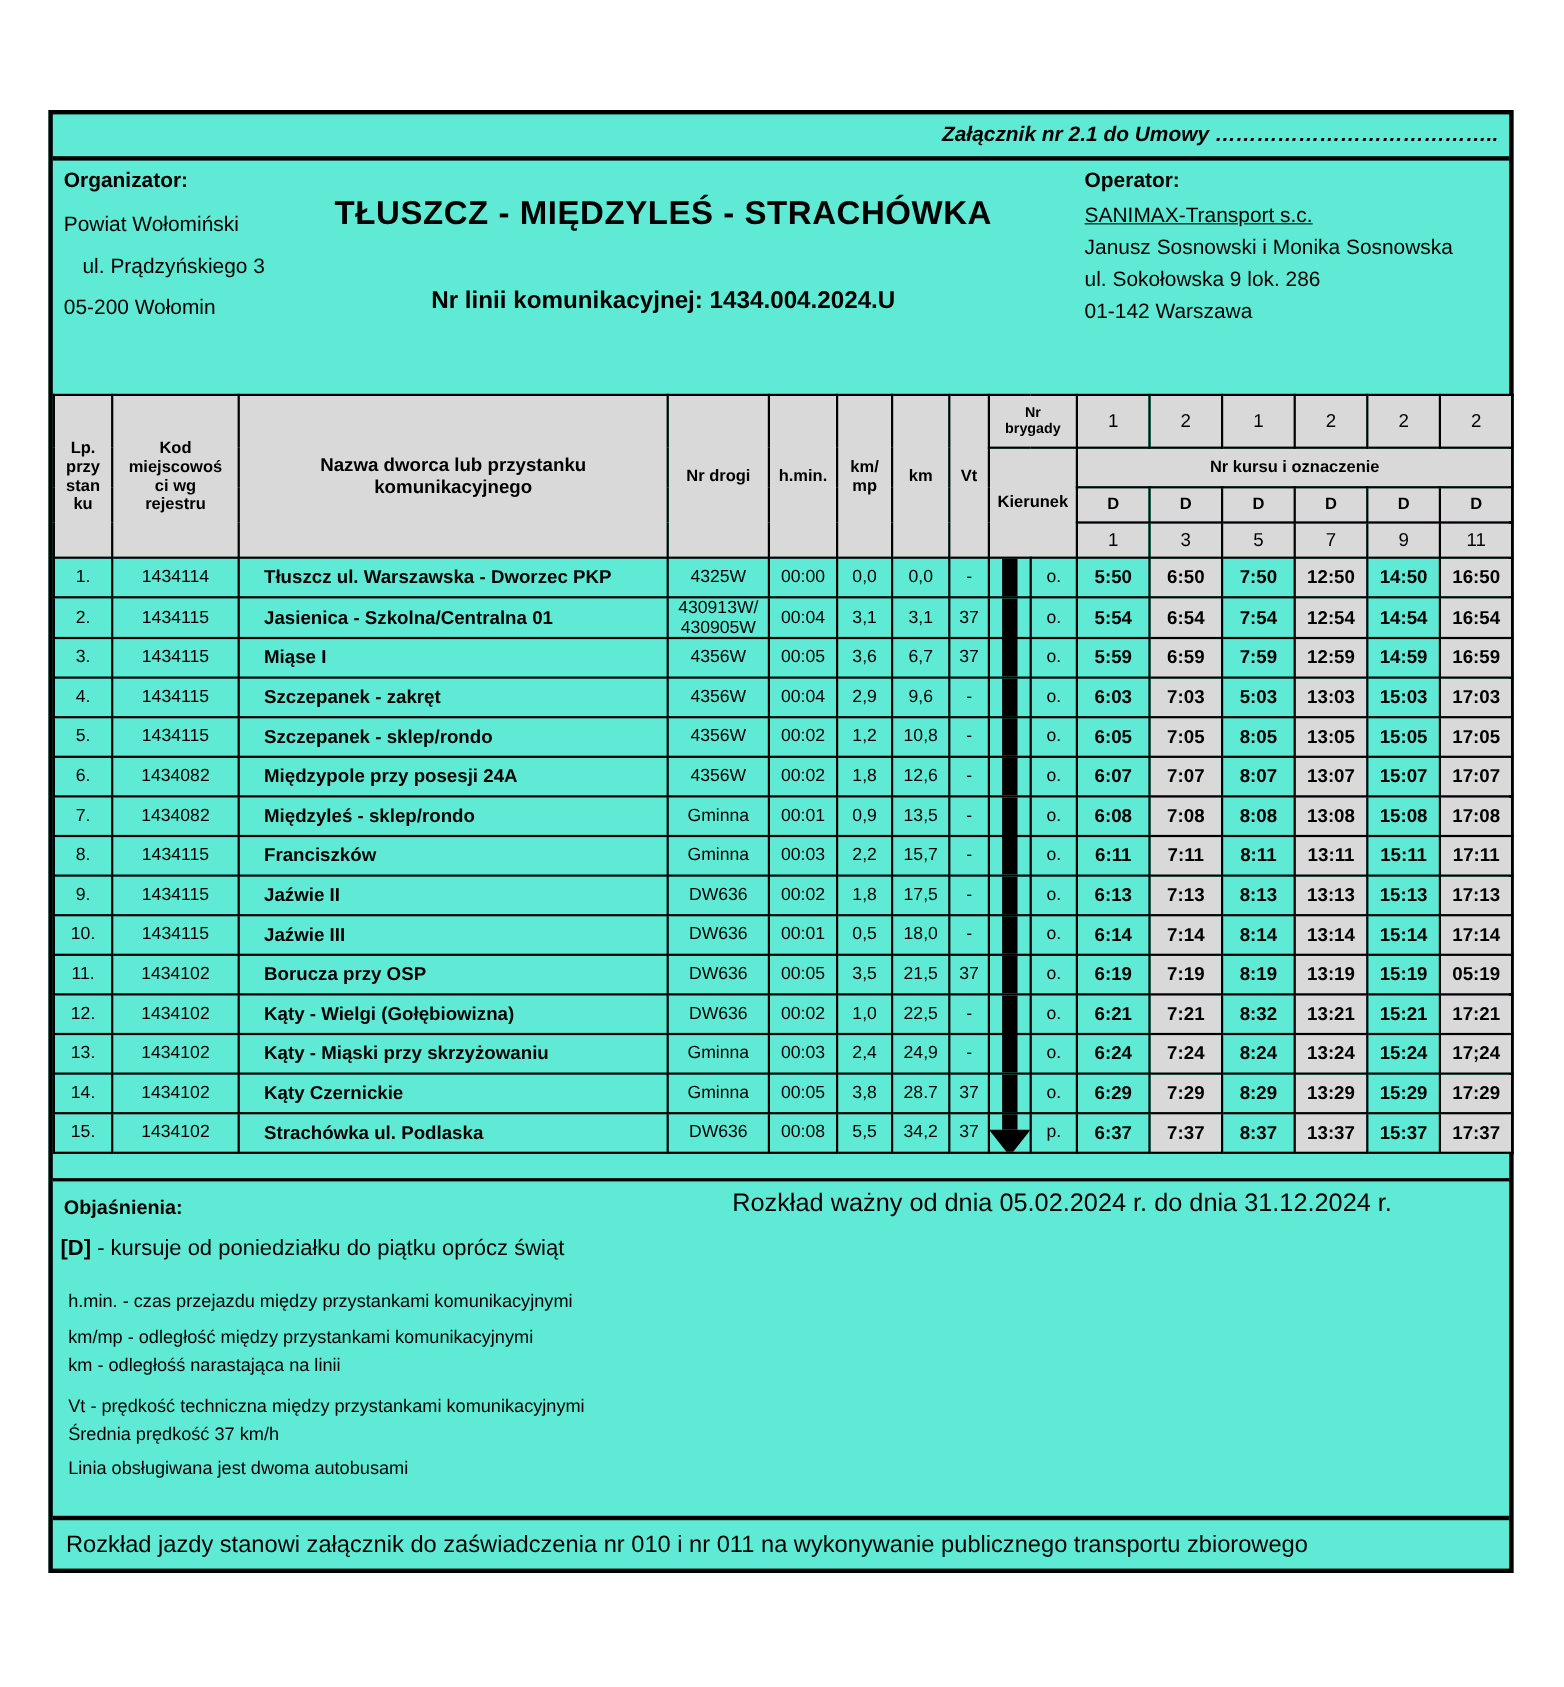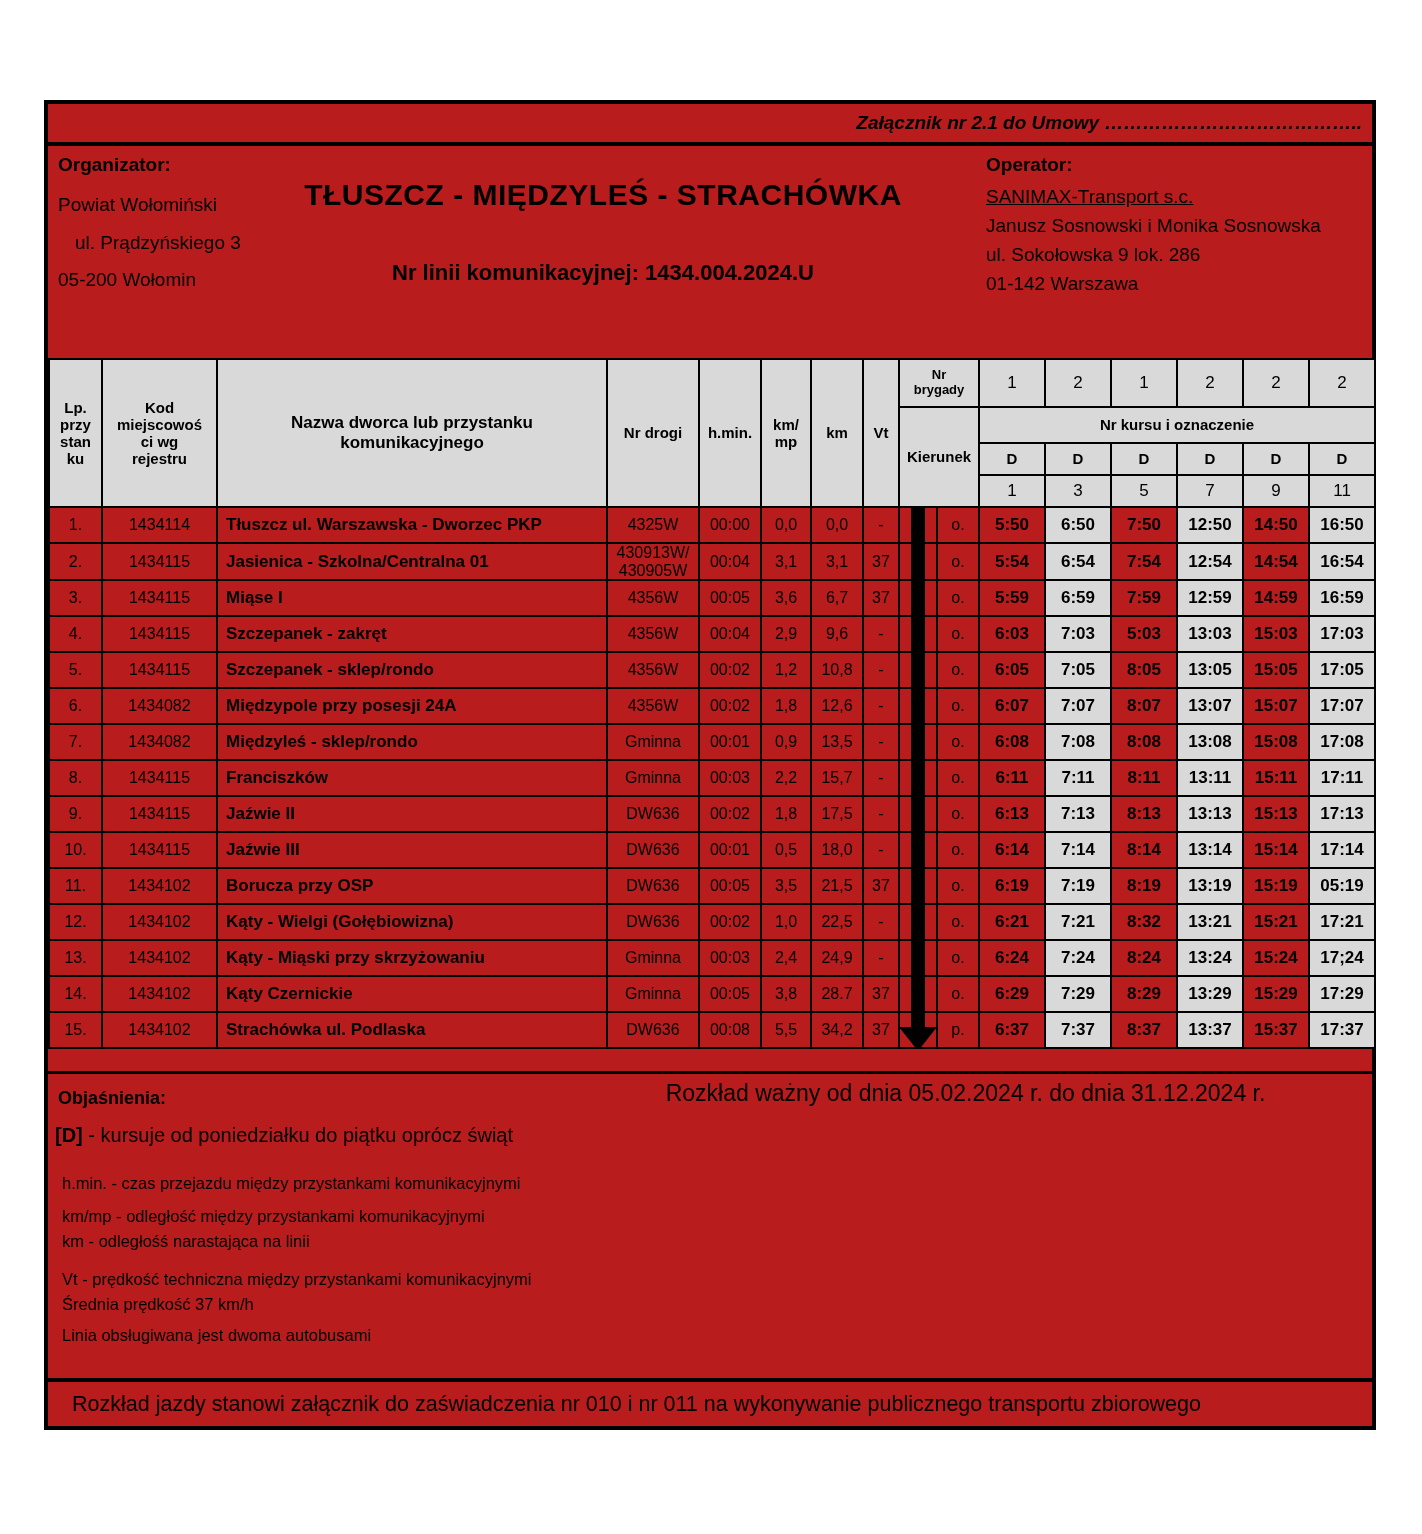--- a/index.html
+++ b/index.html
@@ -4,21 +4,21 @@
 <style>
   html,body{margin:0;padding:0;}
   body{
     width:1422px;height:1534px;background:#ffffff;position:relative;
     font-family:"Liberation Sans",sans-serif;color:#000;
     -webkit-font-smoothing:antialiased;
   }
   .frame{
     position:absolute;left:44px;top:100px;width:1332px;height:1330px;
     border:4px solid #000;box-sizing:border-box;
-    display:flex;flex-direction:column;background:#b91c1c;
+    display:flex;flex-direction:column;background:#5eead4;
   }
   
   .attach-band{
     height:38px;flex:0 0 38px;border-bottom:4px solid #000;
     display:flex;align-items:center;justify-content:flex-end;
     padding-right:10px;font-size:19px;font-weight:bold;font-style:italic;
   }
   
   .info{position:relative;height:212px;flex:0 0 212px;font-size:19px;}
   .info .blk-label{font-weight:bold;}
@@ -40,21 +40,21 @@
   th,td{border:2px solid #000;text-align:center;vertical-align:middle;
     padding:0 2px;overflow:hidden;}
   thead th{background:#d9d9d9;font-weight:bold;font-size:15px;line-height:1.15;}
   .hr1{height:48px;}.hr2{height:36px;}.hr3{height:32px;}.hr4{height:32px;}
   th.small{font-size:13px;}
   th.num{font-weight:normal;font-size:17px;}
   th.pre{white-space:pre-line;}
   th.bigname{font-size:17px;}
   tbody tr{height:36px;}
   td{font-size:16px;}
-  td.c-name{text-align:left;padding-left:8px;font-weight:bold;font-size:17px;}
+  td.c-name{text-align:left;padding-left:22px;font-weight:bold;font-size:17px;}
   td.c-road{white-space:pre-line;line-height:1.1;}
   td.c-time{font-weight:bold;font-size:17px;}
   td.shade{background:#d9d9d9;}
   td.c-arrow{position:relative;padding:0;}
   .shaft{position:absolute;left:50%;top:-2px;bottom:-2px;width:14px;
     transform:translateX(-50%);background:#000;}
   .head{display:none;}
   td.arrow-end .shaft{bottom:auto;height:46%;}
   td.arrow-end .head{display:block;position:absolute;left:50%;top:42%;
     transform:translateX(-50%);width:0;height:0;
@@ -66,21 +66,21 @@
   .notes{position:relative;flex:1 1 auto;}
   .validity{position:absolute;left:520px;top:6px;width:795px;text-align:center;
     font-size:23px;}
   .notes-label{position:absolute;left:10px;top:14px;font-size:18px;font-weight:bold;}
   .d-note{position:absolute;left:7px;top:50px;font-size:20px;}
   .d-note b{font-weight:bold;}
   .note-line{position:absolute;left:14px;font-size:16.5px;}
   .n0{top:100px;}.n1{top:133px;}.n2{top:158px;}.n3{top:196px;}.n4{top:221px;}.n5{top:252px;}
   
   .footer{height:44px;flex:0 0 44px;border-top:4px solid #000;
-    display:flex;align-items:center;padding-left:24px;font-size:21.5px;}
+    display:flex;align-items:center;padding-left:12px;font-size:21.5px;}
 </style>
 </head>
 <body>
 
 <div class="frame">
 
   <div class="attach-band">
     <span>Załącznik nr 2.1 do Umowy …………………………………..</span>
   </div>
 

